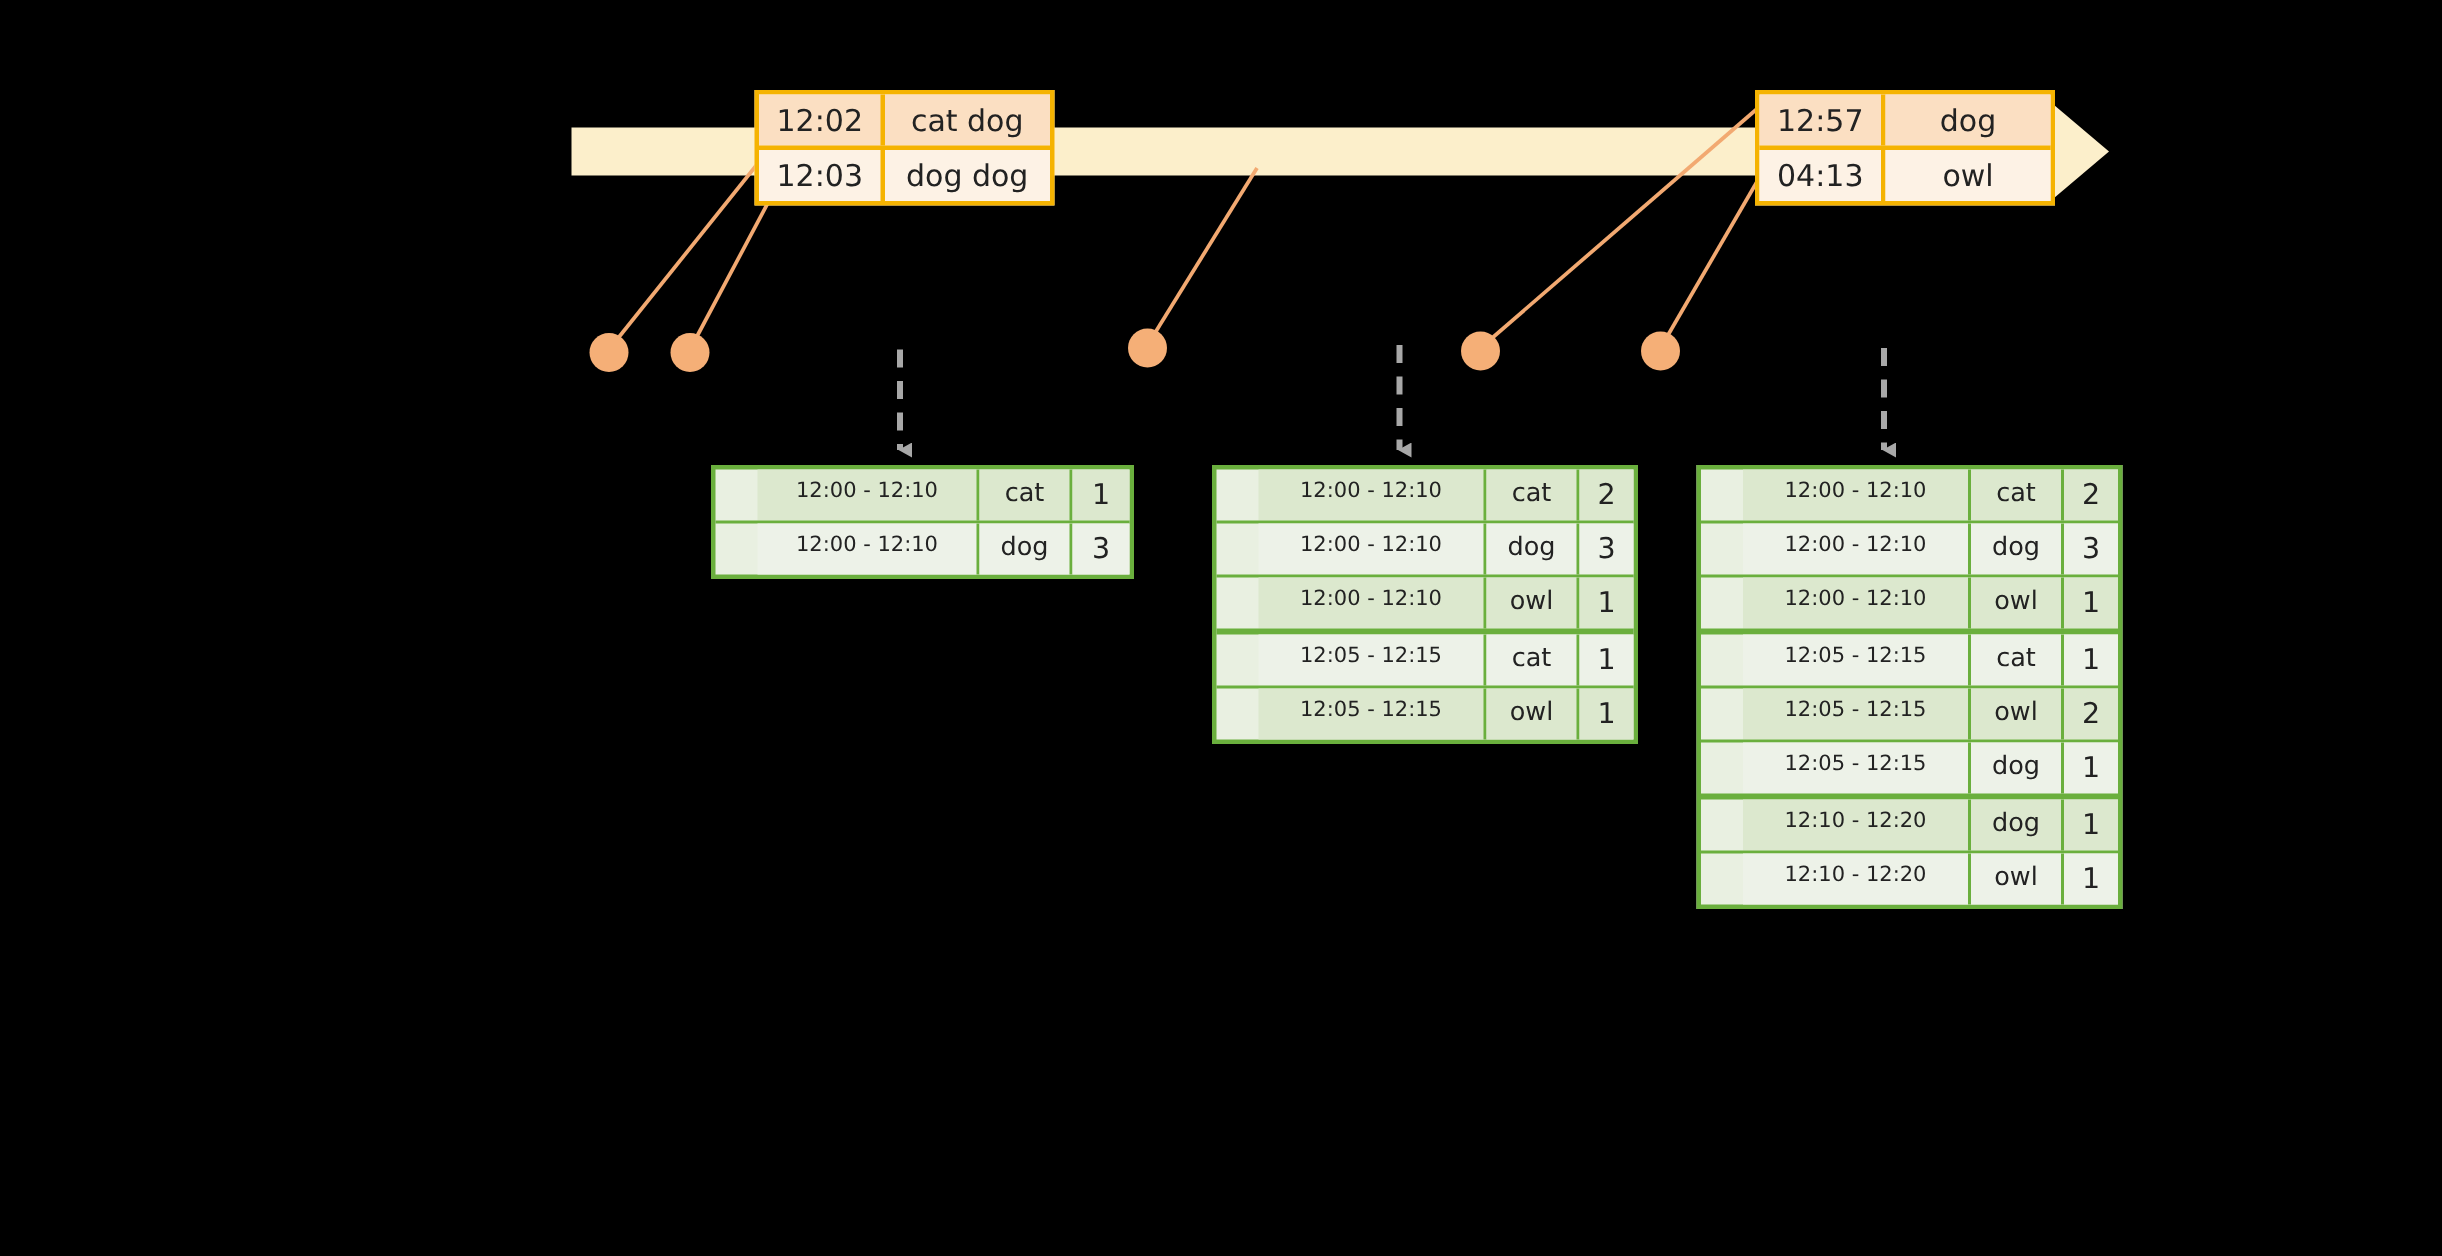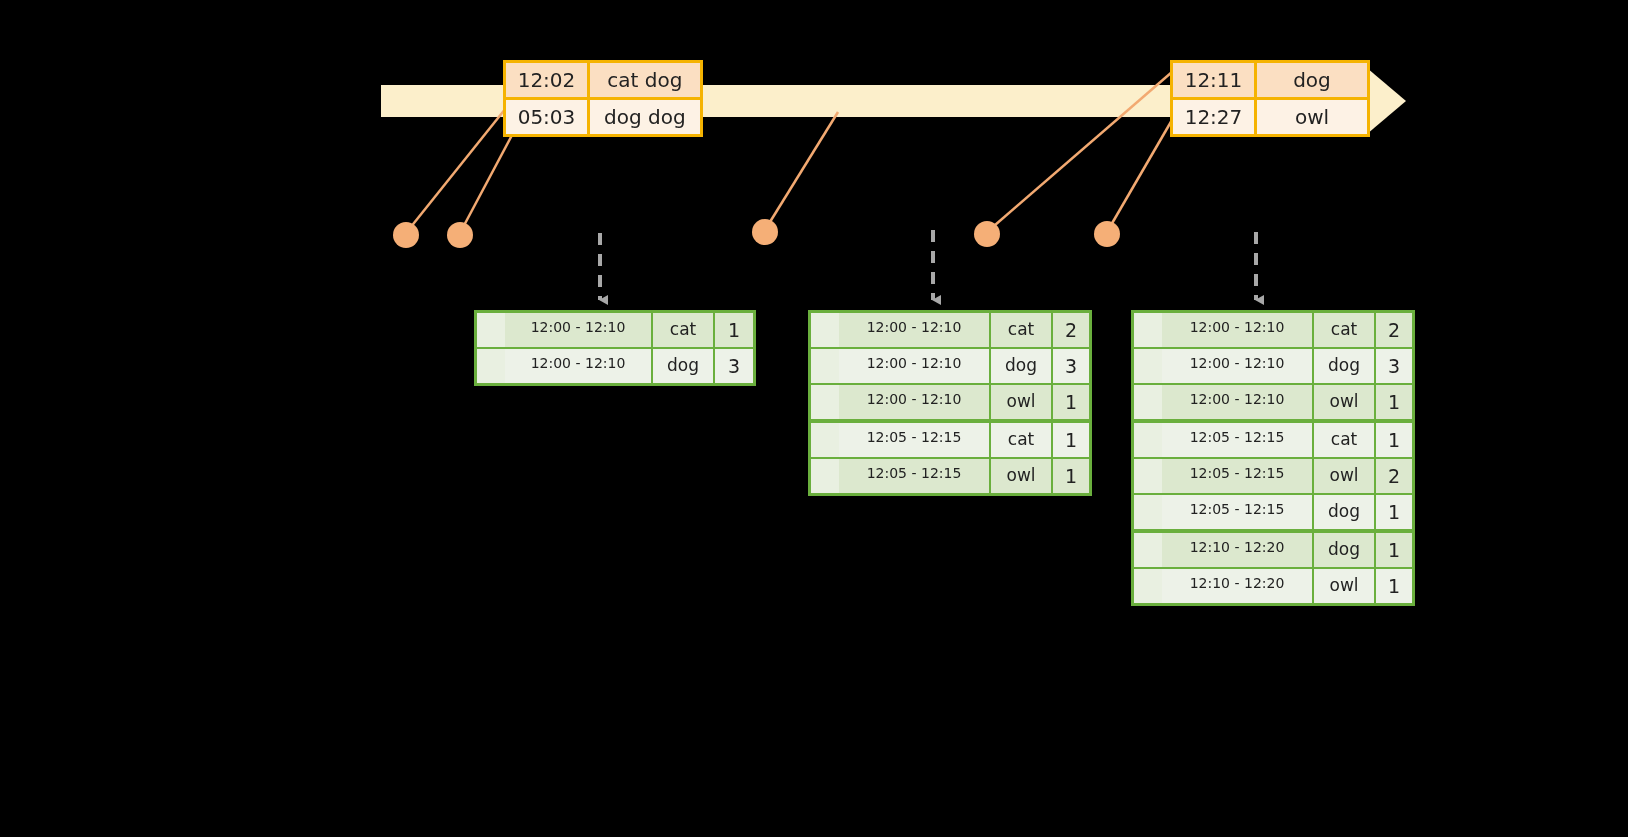--- a/index.html
+++ b/index.html
@@ -152,33 +152,33 @@
       <line x1="1256" y1="232" x2="1256" y2="300" marker-end="url(#dash-arrow)"></line>
     </g>
   </svg>
 
   <div class="event-box" style="left:503px; top:60px;">
     <div class="event-row shade-a">
       <div class="ev-time">12:02</div>
       <div class="ev-words">cat dog</div>
     </div>
     <div class="event-row shade-b">
-      <div class="ev-time">05:03</div>
+      <div class="ev-time">12:03</div>
       <div class="ev-words">dog dog</div>
     </div>
   </div>
 
 
   <div class="event-box" style="left:1170px; top:60px;">
     <div class="event-row shade-a">
-      <div class="ev-time">12:11</div>
+      <div class="ev-time">12:57</div>
       <div class="ev-words" style="width:110px;">dog</div>
     </div>
     <div class="event-row shade-b">
-      <div class="ev-time">12:27</div>
+      <div class="ev-time">04:13</div>
       <div class="ev-words" style="width:110px;">owl</div>
     </div>
   </div>
 
   <div class="result-table t1" id="result-table-1" style="left:474px; top:310px;">
       <div class="res-row shade-a">
         <div class="res-win">12:00 - 12:10</div>
         <div class="res-word">cat</div>
         <div class="res-count">1</div>
       </div>

